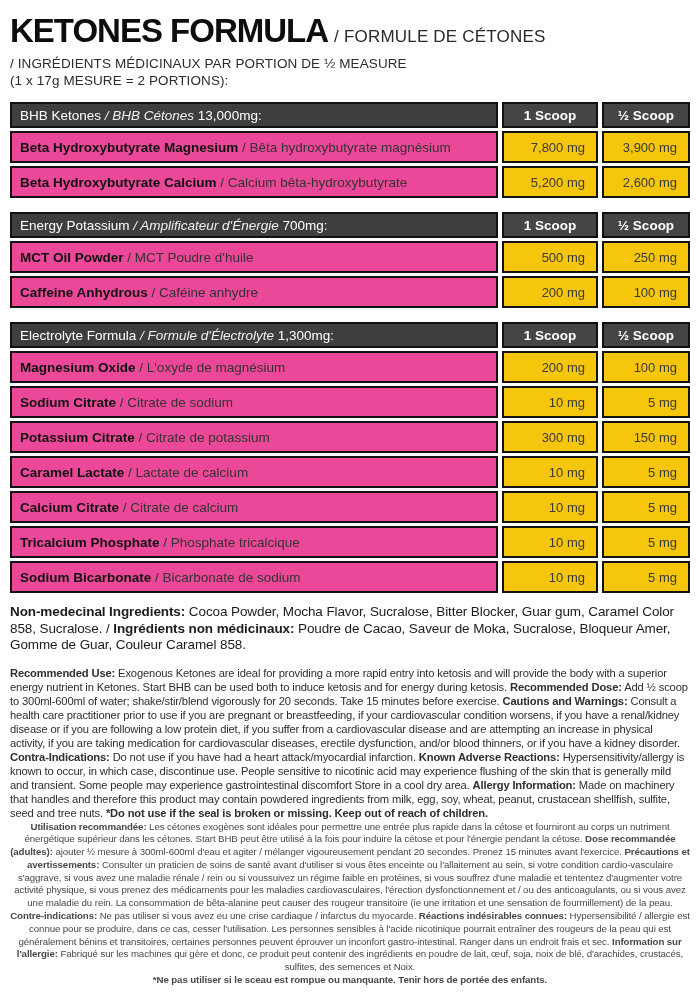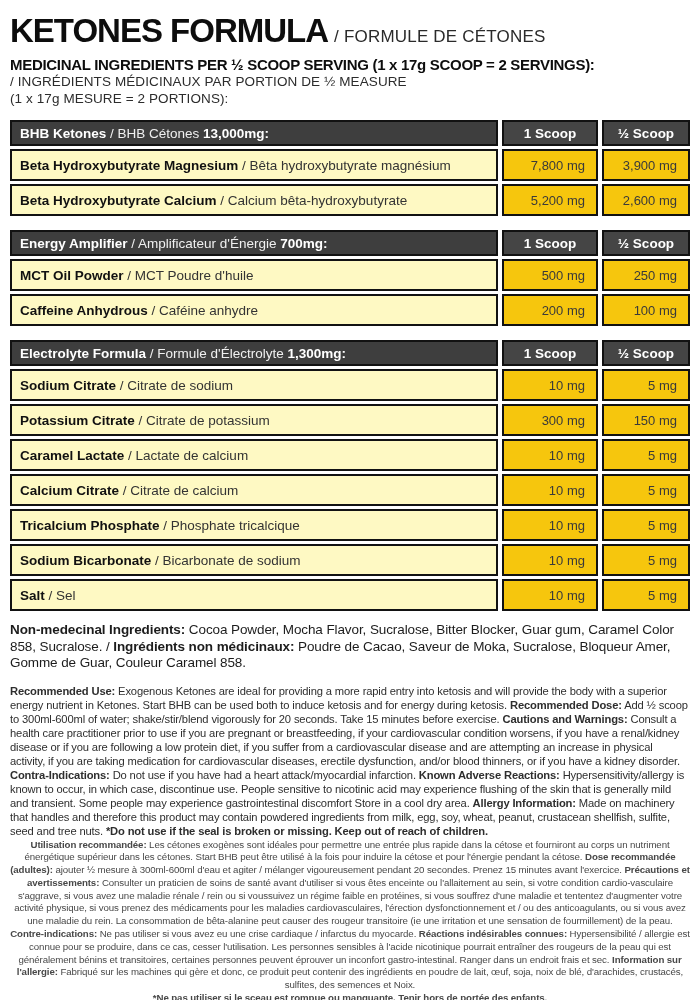--- a/index.html
+++ b/index.html
@@ -28,27 +28,27 @@
     width:100%;table-layout:fixed;
     border-collapse:separate;border-spacing:4px 3px;
     margin:0 -4px 8px -4px;width:calc(100% + 8px);
   }
   col.c-s1{width:96px;} col.c-s2{width:88px;}
   th,td{border:2px solid var(--border-black);}
   th.sec{
     background:var(--section-header-bg);color:var(--header-text);
     text-align:left;padding:3px 8px;font-size:13.5px;font-weight:400;height:26px;
   }
-  th.sec .sb{font-weight:700;margin-top:48px;}
-  th.sec .sr{font-weight:400;color:#f0f0f0;}
+  th.sec .sb{font-weight:400;margin-top:48px;}
+  th.sec .sr{font-weight:400;color:#f0f0f0;font-style:italic;}
   th.colh{
     background:var(--column-header-bg);color:var(--header-text);
     text-align:center;font-size:13.5px;font-weight:700;padding:3px 13px;height:26px;
   }
-  td.name{background:#fef9c3;padding:3px 8px;font-size:13.5px;height:26px;color:#111;}
+  td.name{background:#ec4899;padding:3px 8px;font-size:13.5px;height:26px;color:#111;}
   td.name .b{font-weight:700;}
   td.name .r{font-weight:400;color:#333;}
   td.val{
     background:var(--accent-yellow);color:var(--value-text);
     text-align:right;padding:3px 11px;font-size:13px;font-weight:400;height:32px;
   }
 
   p{margin:0;}
   .nonmed{font-size:13.5px;line-height:16.5px;color:#1c1c1c;letter-spacing:-0.1px;margin:8px 0 0 0;}
   .dir-en{font-size:11.2px;line-height:14px;color:#2e2e2e;letter-spacing:-0.15px;margin:12px 0 0 0;}
@@ -57,21 +57,20 @@
 </style>
 </head>
 <body>
 
 <div class="page">
 
   <div class="title-row">
     <span class="title-en">KETONES FORMULA</span><span class="title-fr">/ FORMULE DE CÉTONES</span>
   </div>
 
-  <div class="subtitle-bold">MEDICINAL INGREDIENTS PER ½ SCOOP SERVING (1 x 17g SCOOP = 2 SERVINGS):</div>
   <div class="subtitle-reg">/ INGRÉDIENTS MÉDICINAUX PAR PORTION DE ½ MEASURE</div>
   <div class="subtitle-reg">(1 x 17g MESURE = 2 PORTIONS):</div>
 
   <div id="tables">
   <table class="ing">
     <colgroup>
           <col class="c-name">
           <col class="c-s1">
           <col class="c-s2">
         </colgroup>
@@ -98,21 +97,21 @@
   </table>
 
   <table class="ing">
     <colgroup>
           <col class="c-name">
           <col class="c-s1">
           <col class="c-s2">
         </colgroup>
     <thead>
       <tr>
-        <th class="sec"><span class="sb tpl-en">Energy Amplifier</span><span class="sr tpl-fr"> / Amplificateur d'Énergie </span><span class="sb tpl-amt">700mg:</span></th>
+        <th class="sec"><span class="sb tpl-en">Energy Potassium</span><span class="sr tpl-fr"> / Amplificateur d'Énergie </span><span class="sb tpl-amt">700mg:</span></th>
         <th class="colh tpl-c1">1 Scoop</th>
         <th class="colh tpl-c2">½ Scoop</th>
       </tr>
     </thead>
     <tbody>
   <tr>
     <td class="name"><span class="b tpl-ren">MCT Oil Powder</span><span class="r tpl-rfr"> / MCT Poudre d'huile</span></td>
     <td class="val tpl-v1">500 mg</td>
     <td class="val tpl-v2">250 mg</td>
   </tr>
@@ -132,20 +131,25 @@
           <col class="c-s2">
         </colgroup>
     <thead>
       <tr>
         <th class="sec"><span class="sb tpl-en">Electrolyte Formula</span><span class="sr tpl-fr"> / Formule d'Électrolyte </span><span class="sb tpl-amt">1,300mg:</span></th>
         <th class="colh tpl-c1">1 Scoop</th>
         <th class="colh tpl-c2">½ Scoop</th>
       </tr>
     </thead>
     <tbody>
+  <tr>
+    <td class="name"><span class="b tpl-ren">Magnesium Oxide</span><span class="r tpl-rfr"> / L'oxyde de magnésium</span></td>
+    <td class="val tpl-v1">200 mg</td>
+    <td class="val tpl-v2">100 mg</td>
+  </tr>
 
   <tr>
     <td class="name"><span class="b tpl-ren">Sodium Citrate</span><span class="r tpl-rfr"> / Citrate de sodium</span></td>
     <td class="val tpl-v1">10 mg</td>
     <td class="val tpl-v2">5 mg</td>
   </tr>
 
   <tr>
     <td class="name"><span class="b tpl-ren">Potassium Citrate</span><span class="r tpl-rfr"> / Citrate de potassium</span></td>
     <td class="val tpl-v1">300 mg</td>
@@ -169,25 +173,20 @@
     <td class="val tpl-v1">10 mg</td>
     <td class="val tpl-v2">5 mg</td>
   </tr>
 
   <tr>
     <td class="name"><span class="b tpl-ren">Sodium Bicarbonate</span><span class="r tpl-rfr"> / Bicarbonate de sodium</span></td>
     <td class="val tpl-v1">10 mg</td>
     <td class="val tpl-v2">5 mg</td>
   </tr>
 
-  <tr>
-    <td class="name"><span class="b tpl-ren">Salt</span><span class="r tpl-rfr"> / Sel</span></td>
-    <td class="val tpl-v1">10 mg</td>
-    <td class="val tpl-v2">5 mg</td>
-  </tr>
 </tbody>
   </table>
 </div>
 
   <p class="nonmed"><span class="b">Non-medecinal Ingredients:</span><span> Cocoa Powder, Mocha Flavor, Sucralose, Bitter Blocker, Guar gum, Caramel Color 858, Sucralose. / </span><span class="b">Ingrédients non médicinaux:</span><span> Poudre de Cacao, Saveur de Moka, Sucralose, Bloqueur Amer, Gomme de Guar, Couleur Caramel 858.</span></p>
   <p class="dir-en"><span class="b">Recommended Use:</span><span> Exogenous Ketones are ideal for providing a more rapid entry into ketosis and will provide the body with a superior energy nutrient in Ketones. Start BHB can be used both to induce ketosis and for energy during ketosis. </span><span class="b">Recommended Dose:</span><span> Add ½ scoop to 300ml-600ml of water; shake/stir/blend vigorously for 20 seconds. Take 15 minutes before exercise. </span><span class="b">Cautions and Warnings:</span><span> Consult a health care practitioner prior to use if you are pregnant or breastfeeding, if your cardiovascular condition worsens, if you have a renal/kidney disease or if you are following a low protein diet, if you suffer from a cardiovascular disease and are attempting an increase in physical activity, if you are taking medication for cardiovascular diseases, erectile dysfunction, and/or blood thinners, or if you have a kidney disorder. </span><span class="b">Contra-Indications:</span><span> Do not use if you have had a heart attack/myocardial infarction. </span><span class="b">Known Adverse Reactions:</span><span> Hypersensitivity/allergy is known to occur, in which case, discontinue use. People sensitive to nicotinic acid may experience flushing of the skin that is generally mild and transient. Some people may experience gastrointestinal discomfort Store in a cool dry area. </span><span class="b">Allergy Information:</span><span> Made on machinery that handles and therefore this product may contain powdered ingredients from milk, egg, soy, wheat, peanut, crustacean shellfish, sulfite, seed and tree nuts. </span><span class="b">*Do not use if the seal is broken or missing. Keep out of reach of children.</span></p>
   <p class="dir-fr"><span class="b">Utilisation recommandée:</span><span> Les cétones exogènes sont idéales pour permettre une entrée plus rapide dans la cétose et fourniront au corps un nutriment énergétique supérieur dans les cétones. Start BHB peut être utilisé à la fois pour induire la cétose et pour l'énergie pendant la cétose. </span><span class="b">Dose recommandée (adultes):</span><span> ajouter ½ mesure à 300ml-600ml d'eau et agiter / mélanger vigoureusement pendant 20 secondes. Prenez 15 minutes avant l'exercice. </span><span class="b">Précautions et avertissements:</span><span> Consulter un praticien de soins de santé avant d'utiliser si vous êtes enceinte ou l'allaitement au sein, si votre condition cardio-vasculaire s'aggrave, si vous avez une maladie rénale / rein ou si voussuivez un régime faible en protéines, si vous souffrez d'une maladie et tententez d'augmenter votre activité physique, si vous prenez des médicaments pour les maladies cardiovasculaires, l'érection dysfonctionnement et / ou des anticoagulants, ou si vous avez une maladie du rein. La consommation de bêta-alanine peut causer des rougeur transitoire (ie une irritation et une sensation de fourmillement) de la peau. </span><span class="b">Contre-indications:</span><span> Ne pas utiliser si vous avez eu une crise cardiaque / infarctus du myocarde. </span><span class="b">Réactions indésirables connues:</span><span> Hypersensibilité / allergie est connue pour se produire, dans ce cas, cesser l'utilisation. Les personnes sensibles à l'acide nicotinique pourrait entraîner des rougeurs de la peau qui est généralement bénins et transitoires, certaines personnes peuvent éprouver un inconfort gastro-intestinal. Ranger dans un endroit frais et sec. </span><span class="b">Information sur l'allergie:</span><span> Fabriqué sur les machines qui gère et donc, ce produit peut contenir des ingrédients en poudre de lait, œuf, soja, noix de blé, d'arachides, crustacés, sulfites, des semences et Noix.</span><br><span class="b">*Ne pas utiliser si le sceau est rompue ou manquante. Tenir hors de portée des enfants.</span></p>
 
 </div>
 

